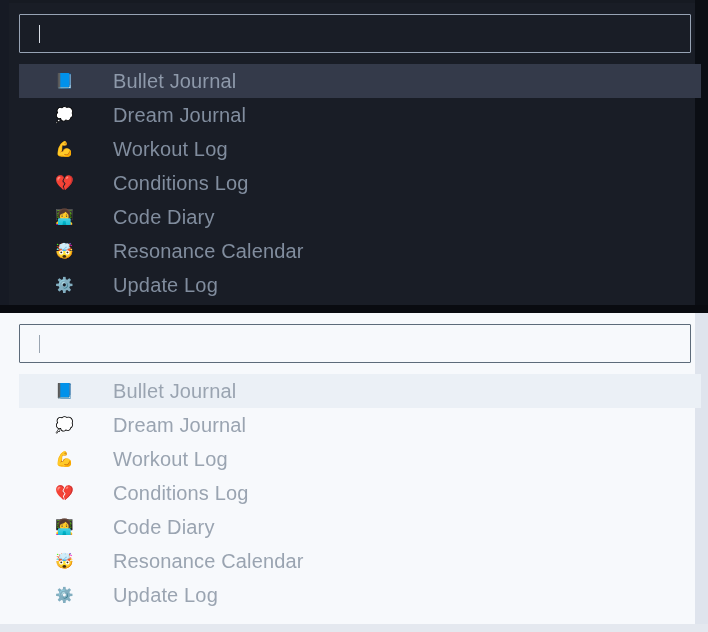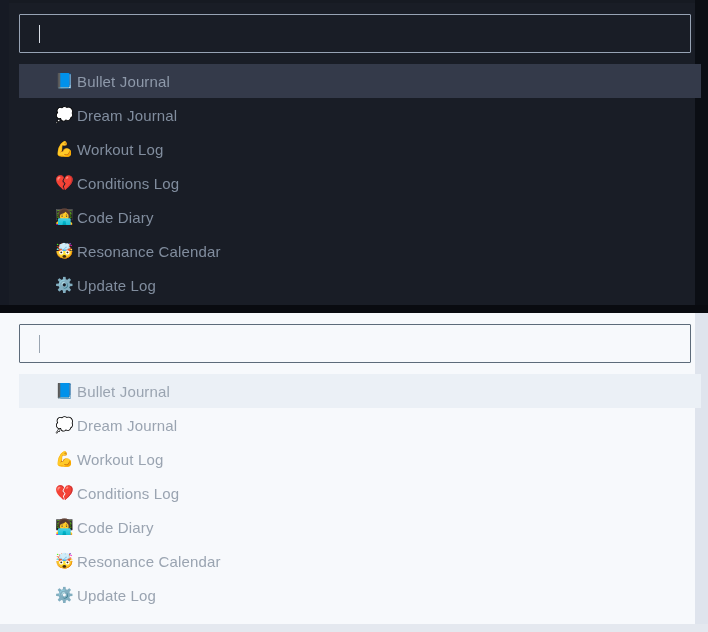--- a/index.html
+++ b/index.html
@@ -159,23 +159,24 @@
 
   .row-emoji {
     font-family: "DejaVu Sans", sans-serif;
     font-size: 15px;
     line-height: 1;
     width: 22px;
     flex: 0 0 22px;
     text-align: left;
   }
   .row-label {
-    font-size: 15px;
+    font-size: 20px;
     letter-spacing: .15px;
     white-space: nowrap;
+    margin-left: 36px;
   }
   #dark-screen .row-label  { color: #818d9e; }
   #light-screen .row-label { color: #9aa4b1; }
 
   #dark-screen .result-row.is-selected .row-label  { color: #8e99aa; }
   #light-screen .result-row.is-selected .row-label { color: #9aa4b1; }
 </style>
 </head>
 <body>
 

